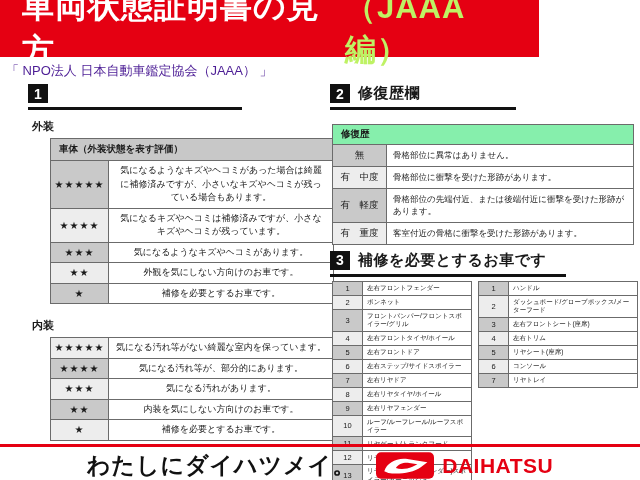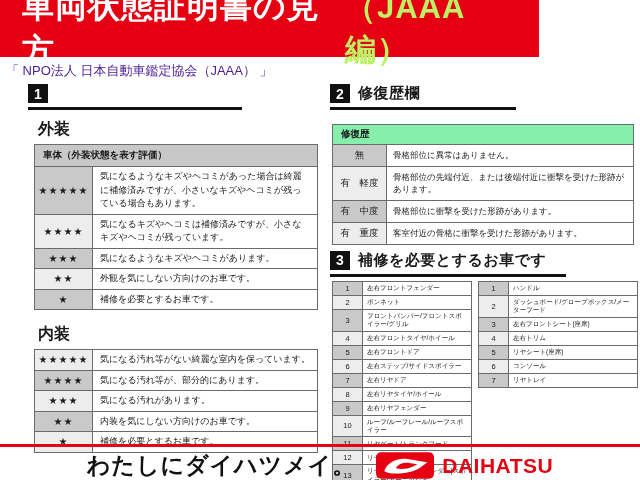--- a/index.html
+++ b/index.html
@@ -17,30 +17,30 @@
   .col-right { position:absolute; left:330px; top:84px; width:308px; }
 
   .sec-head { display:flex; align-items:center; gap:8px; padding-bottom:4px; border-bottom:3px solid #111; }
   .sec-head.w1 { width:214px; }
   .sec-head.w2 { width:186px; }
   .sec-head.w3 { width:236px; }
   .sec-num { width:20px; height:19px; background:#111; color:#fff; font-weight:bold; font-size:14px;
     display:flex; align-items:center; justify-content:center; flex:0 0 auto; }
   .sec-title { font-weight:bold; font-size:15px; letter-spacing:0.5px; white-space:nowrap; }
 
-  .zone-label { font-weight:bold; font-size:16px; margin:9px 0 4px 10px; }
+  .zone-label { font-weight:bold; font-size:11px; margin:9px 0 4px 4px; }
 
   table { border-collapse:collapse; background:#fff; }
   table, td, th { border:1px solid #6b6b6b; }
   table { border:1.5px solid #4a4a4a; }
 
-  .rate-table { width:284px; margin-left:6px; }
+  .rate-table { width:284px; margin-left:22px; }
   .rate-table th { background:#c8c8c8; font-size:9.5px; font-weight:bold; text-align:left; padding:4px 8px; }
   .rate-table td.stars { width:58px; text-align:center; font-size:10px; letter-spacing:1px; padding:3px 2px; }
-  .rate-table td.desc { font-size:9px; line-height:1.5; padding:3px 7px; }
+  .rate-table td.desc { font-size:9px; line-height:1.5; padding:3px 7px;text-align:center; }
   .rate-table tr:nth-child(odd)  td.stars { background:#ededed; }
   .rate-table tr:nth-child(even) td.stars { background:#c9c9c9; }
 
   .repair-table { width:302px; margin:14px 0 0 2px; }
   .repair-table th { background:#86efac; font-size:9.5px; font-weight:bold; text-align:left; padding:3px 8px; }
   .repair-table td.grade { width:54px; text-align:center; font-size:9.5px; padding:4px 2px; }
   .repair-table td.desc { font-size:8.5px; line-height:1.45; padding:4px 6px; }
   .repair-table tr:nth-child(odd)  td.grade { background:#ededed; }
   .repair-table tr:nth-child(even) td.grade { background:#c9c9c9; }
 
@@ -142,26 +142,26 @@
   <table class="repair-table">
     <tbody>
         <tr>
       <th colspan="2">修復歴</th>
     </tr>
     <tr>
       <td class="grade">無</td>
       <td class="desc">骨格部位に異常はありません。</td>
     </tr>
     <tr>
+      <td class="grade">有　中度</td>
+      <td class="desc">骨格部位に衝撃を受けた形跡があります。</td>
+    </tr>
+    <tr>
       <td class="grade">有　軽度</td>
       <td class="desc">骨格部位の先端付近、または後端付近に衝撃を受けた形跡があります。</td>
-    </tr>
-    <tr>
-      <td class="grade">有　中度</td>
-      <td class="desc">骨格部位に衝撃を受けた形跡があります。</td>
     </tr>
     <tr>
       <td class="grade">有　重度</td>
       <td class="desc">客室付近の骨格に衝撃を受けた形跡があります。</td>
     </tr>
   </tbody>
     </table>
 
   <div class="sec-head w3 sec3-head">
     <span class="sec-num">3</span>

